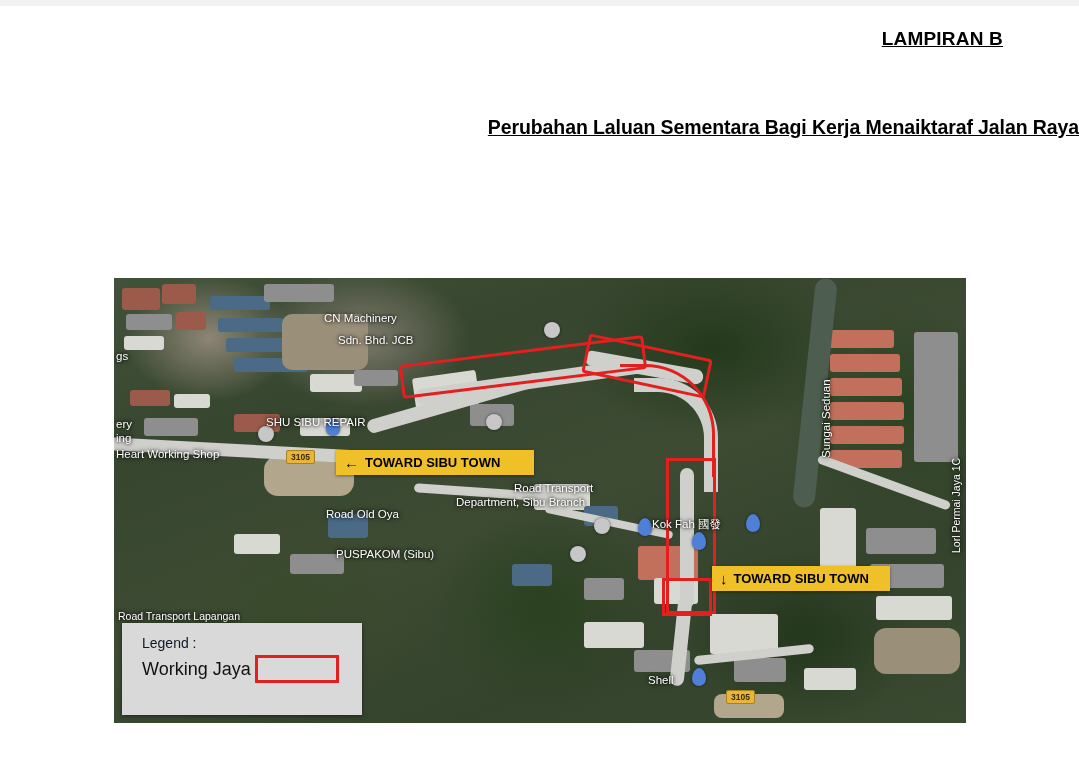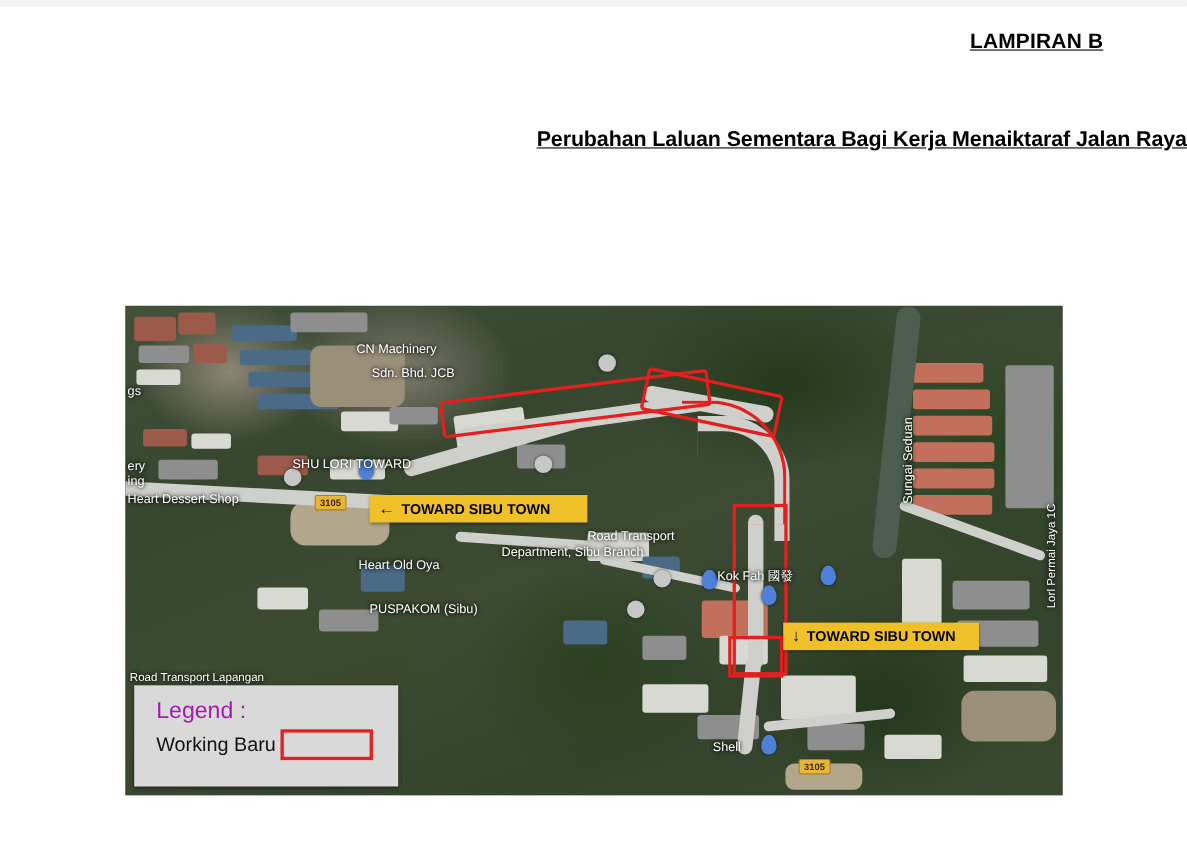--- a/index.html
+++ b/index.html
@@ -162,22 +162,22 @@
     left: 8px;
     bottom: 8px;
     width: 240px;
     height: 92px;
     background: #d9d9d9;
     box-shadow: 0 1px 4px rgba(0,0,0,0.5);
     padding: 12px 0 0 20px;
     box-sizing: border-box;
   }
   .legend-title {
-    font-size: 21px;
-    color: #a21caf;
+    font-size: 14px;
+    color: #0f172a;
     margin-bottom: 4px;
   }
   .legend-row {
     display: flex;
     align-items: center;
     font-size: 18px;
     color: #111;
   }
   .legend-swatch {
     width: 78px;
@@ -284,45 +284,45 @@
     <div class="poi blue pin" style="left:524px; top:240px;"></div>
     <div class="poi blue pin" style="left:632px; top:236px;"></div>
     <div class="poi blue pin" style="left:578px; top:254px;"></div>
     <div class="poi blue pin" style="left:578px; top:390px;"></div>
 
     <div class="shield" style="left:172px; top:172px;">3105</div>
     <div class="shield" style="left:612px; top:412px;">3105</div>
 
     <div class="label" style="left:210px; top:34px;">CN Machinery</div>
     <div class="label" style="left:224px; top:56px;">Sdn. Bhd. JCB</div>
-    <div class="label" style="left:152px; top:138px;">SHU LORI TOWARD</div>
-    <div class="label" style="left:2px;  top:170px;">Heart Dessert Shop</div>
+    <div class="label" style="left:152px; top:138px;">SHU SIBU REPAIR</div>
+    <div class="label" style="left:2px;  top:170px;">Heart Working Shop</div>
     <div class="label" style="left:2px;  top:140px;">ery</div>
     <div class="label" style="left:2px;  top:154px;">ing</div>
     <div class="label" style="left:2px;  top:72px;">gs</div>
-    <div class="label" style="left:212px; top:230px;">Heart Old Oya</div>
+    <div class="label" style="left:212px; top:230px;">Road Old Oya</div>
     <div class="label" style="left:222px; top:270px;">PUSPAKOM (Sibu)</div>
-    <div class="label" style="left:420px; top:204px;">Road Transport</div>
+    <div class="label" style="left:400px; top:204px;">Road Transport</div>
     <div class="label" style="left:342px; top:218px;text-align:right;">Department, Sibu Branch</div>
     <div class="label" style="left:538px; top:240px;">Kok Fah 國發</div>
     <div class="label vert" style="left:706px; top:180px;">Sungai Seduan</div>
     <div class="label vert small" style="left:836px; top:275px;">Lorl Permai Jaya 1C</div>
     <div class="label" style="left:534px; top:396px;">Shell</div>
     <div class="label small" style="left:4px; top:332px;">Road Transport Lapangan</div>
 
     <div class="banner" style="left:222px; top:172px; width:180px;">
       <span class="arrow">←</span>
       <span>TOWARD SIBU TOWN</span>
     </div>
     <div class="banner" style="left:598px; top:288px; width:160px;">
       <span class="arrow">↓</span>
       <span>TOWARD SIBU TOWN</span>
     </div>
 
     <div class="legend">
       <div class="legend-title">Legend :</div>
       <div class="legend-row">
-        <span>Working Baru</span>
+        <span>Working Jaya</span>
         <span class="legend-swatch"></span>
       </div>
     </div>
   </div>
 </div>
 
 </body></html>

